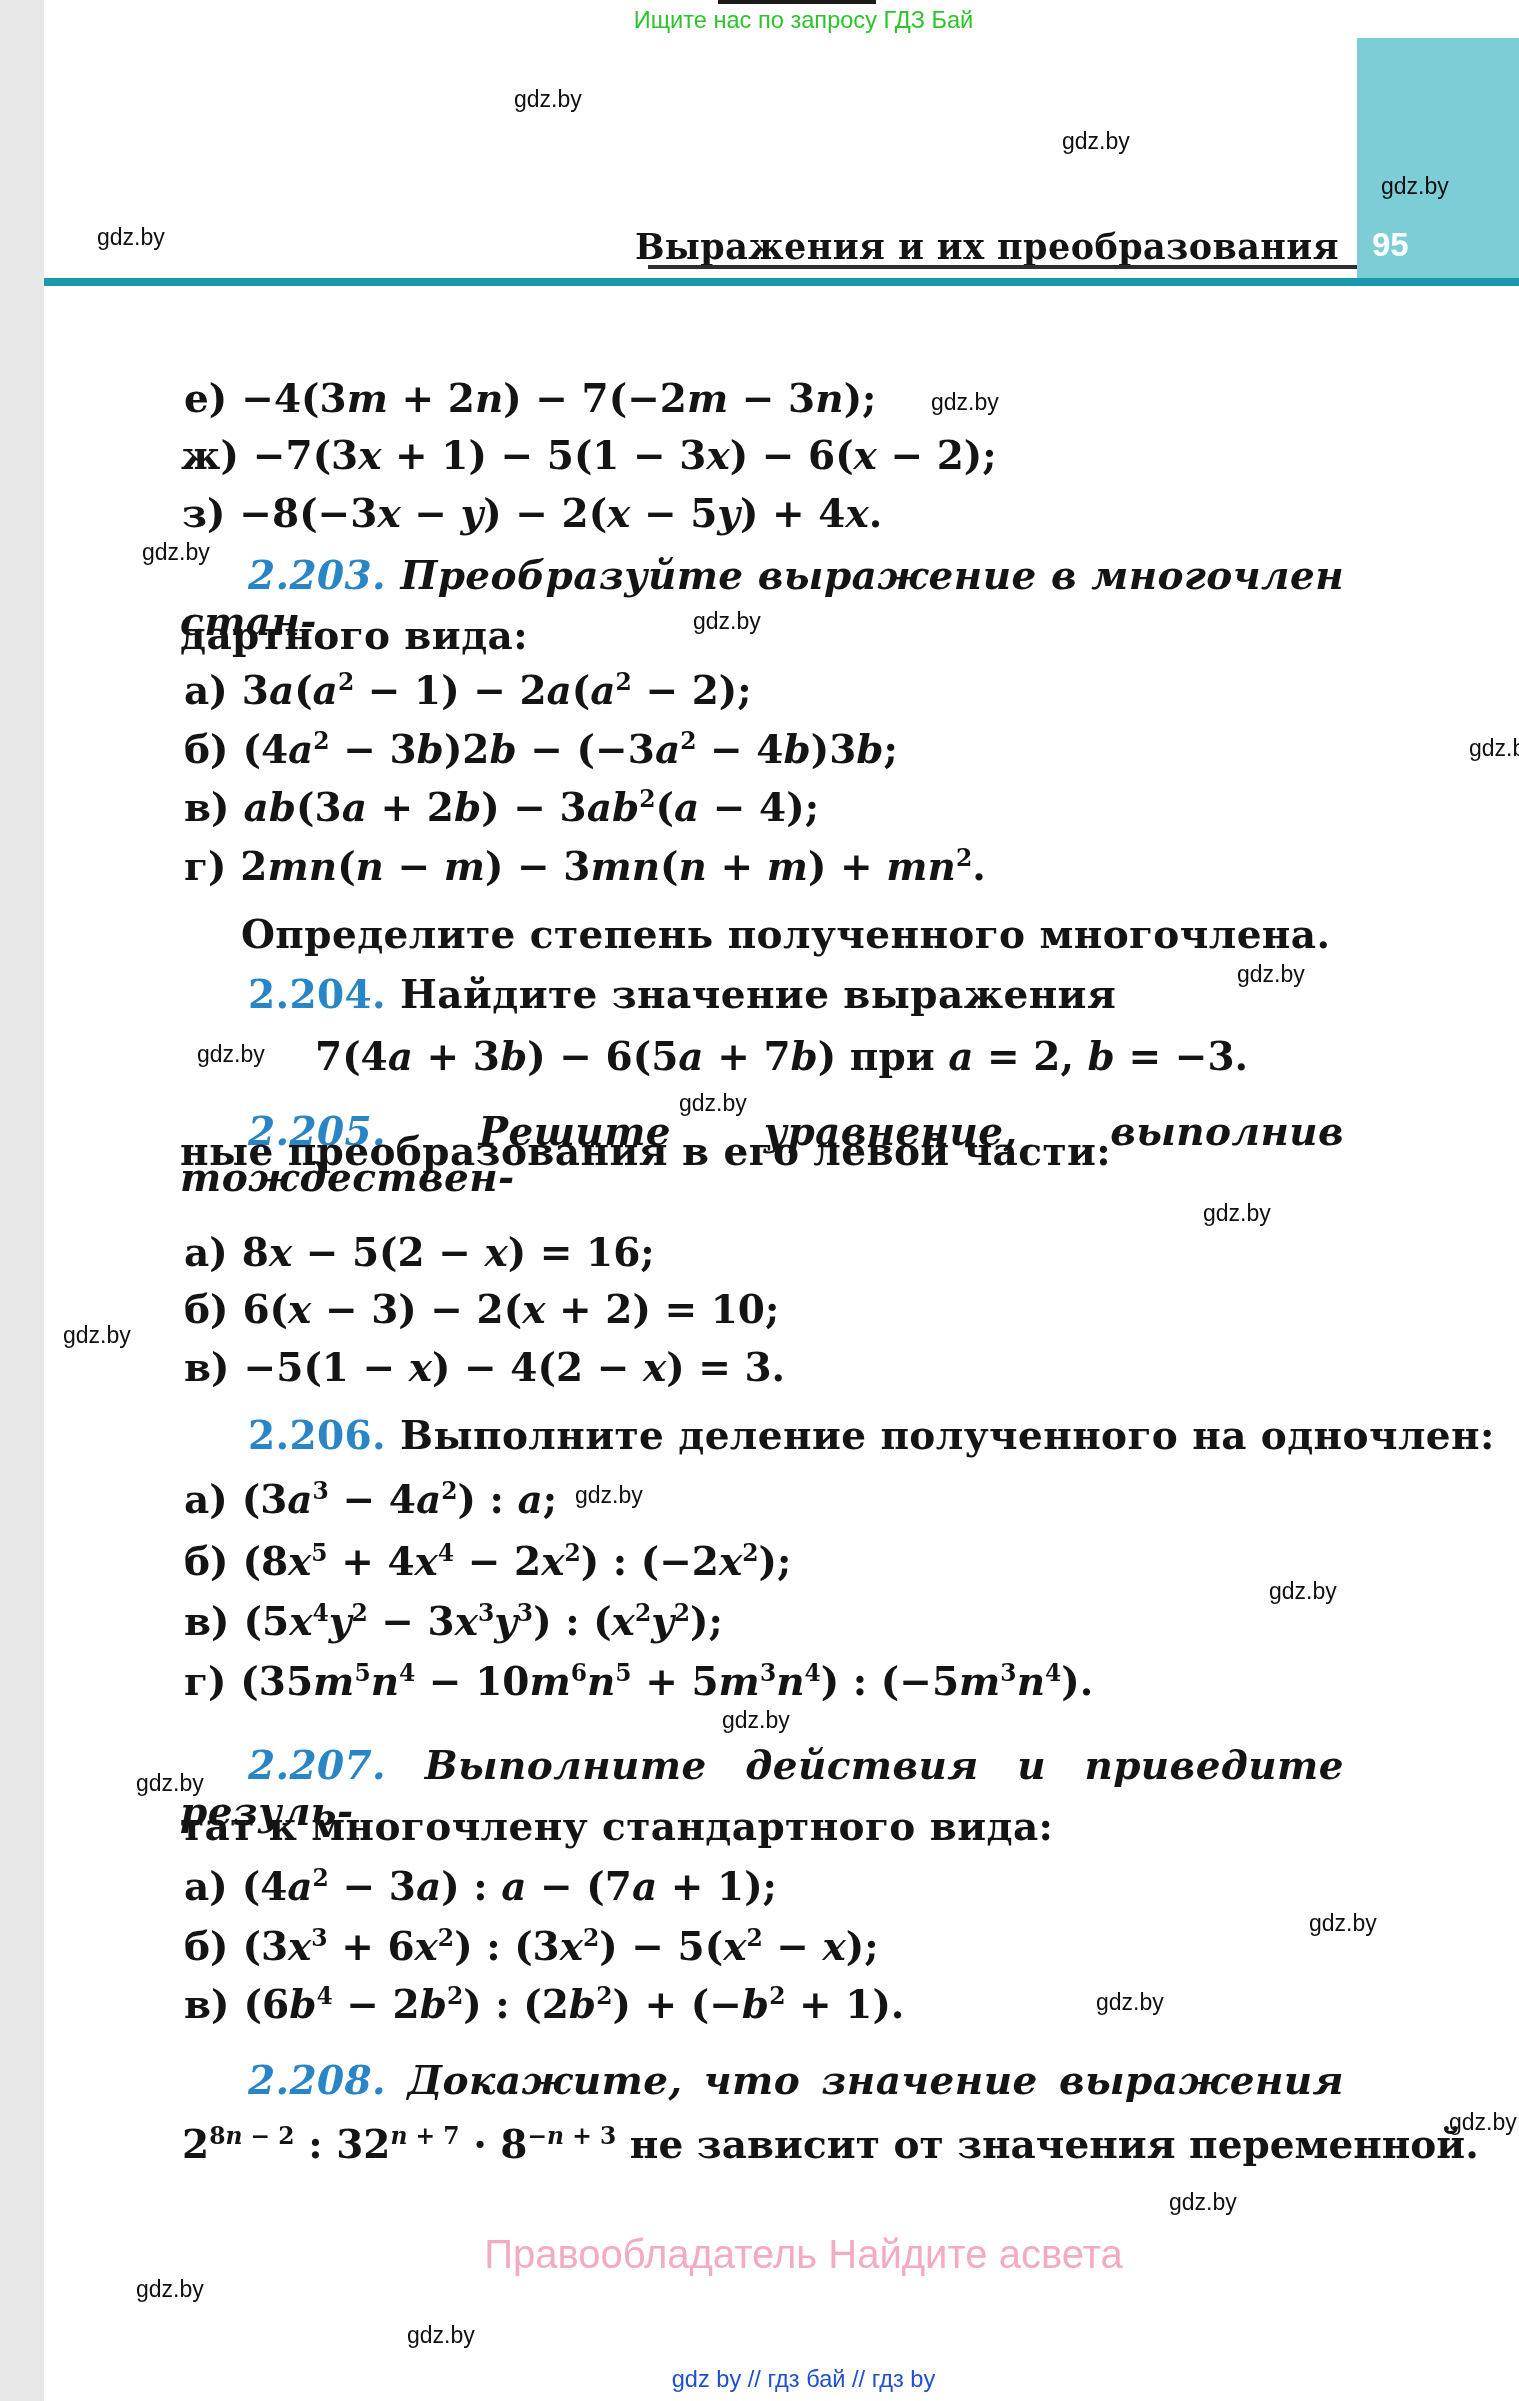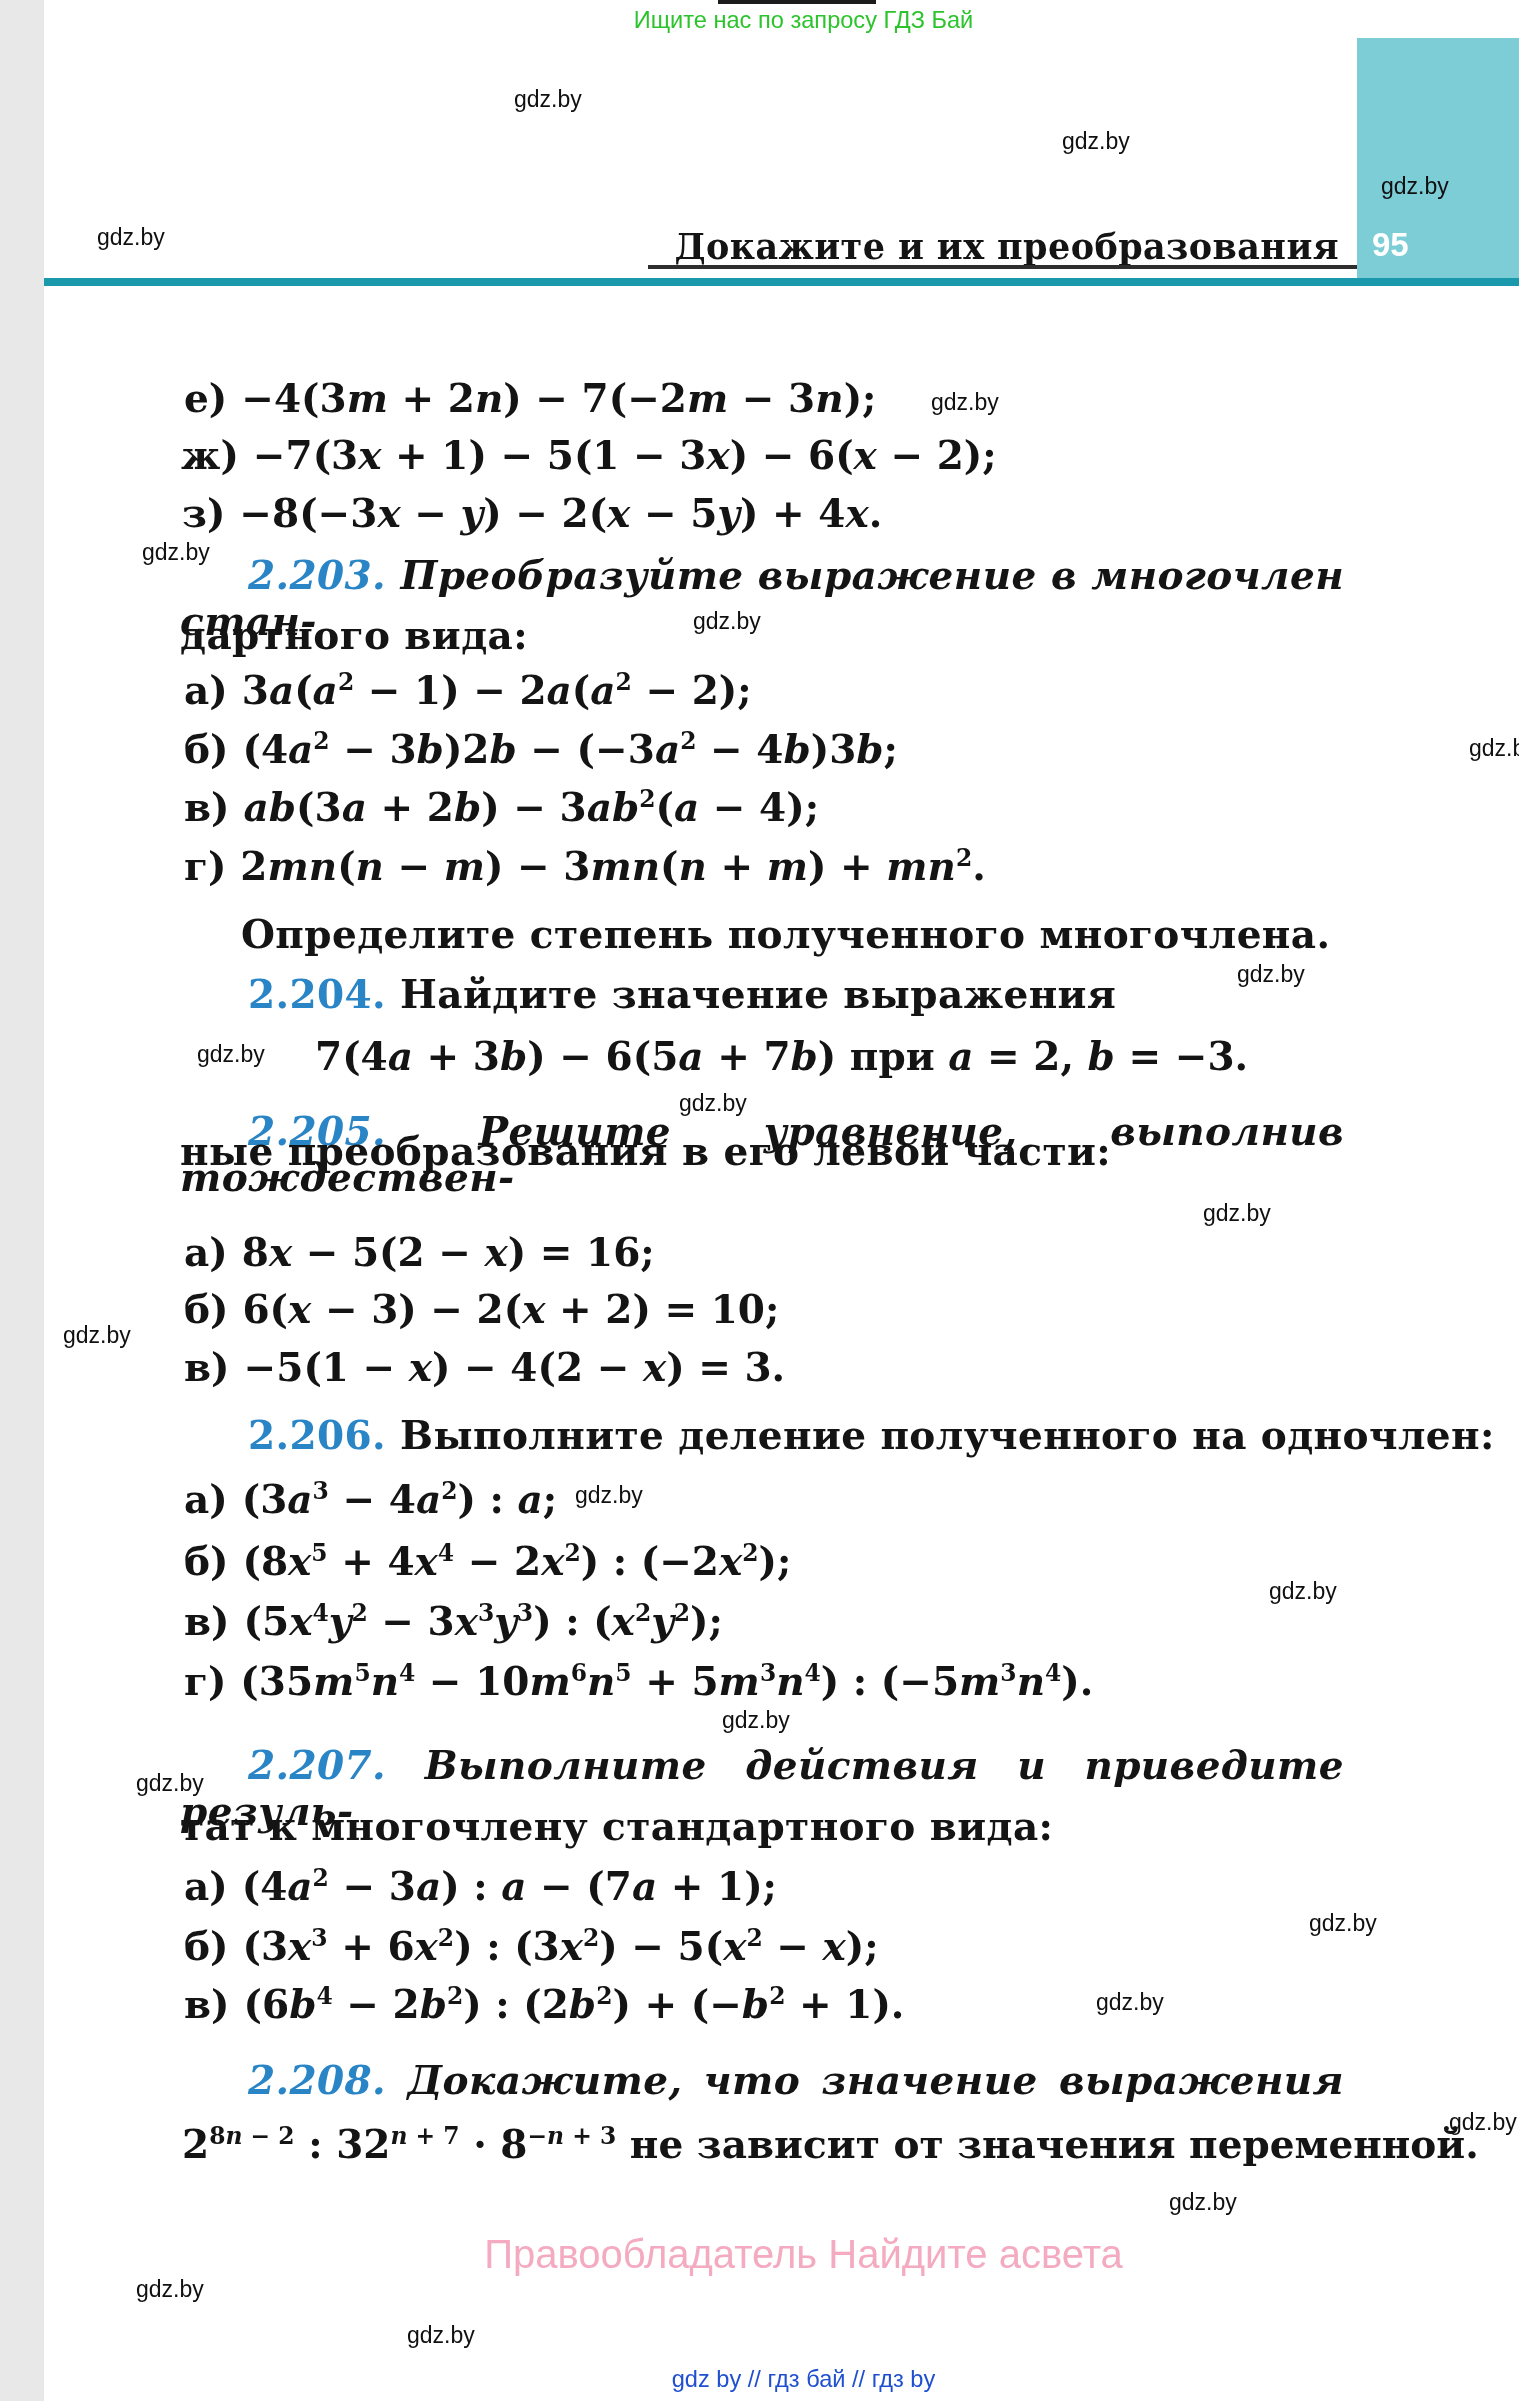--- a/index.html
+++ b/index.html
@@ -35,21 +35,21 @@
 </head>
 <body>
 
 <div class="page">
 
   <div class="abs topstreak"></div>
   <div class="abs banner">Ищите нас по запросу ГДЗ Бай</div>
 
   <div class="abs tealbox"></div>
   <div class="abs pagenum">95</div>
-  <div class="abs header-title">Докажите и их преобразования</div>
+  <div class="abs header-title">Выражения и их преобразования</div>
   <div class="abs header-underline"></div>
   <div class="abs tealline"></div>
 
   <div>
       <span class="wm" style="left: 470px; top: 86px;">gdz.by</span>
       <span class="wm" style="left: 1018px; top: 128px;">gdz.by</span>
       <span class="wm" style="left: 1337px; top: 173px;">gdz.by</span>
       <span class="wm" style="left: 53px; top: 224px;">gdz.by</span>
       <span class="wm" style="left: 887px; top: 389px;">gdz.by</span>
       <span class="wm" style="left: 98px; top: 539px;">gdz.by</span>

